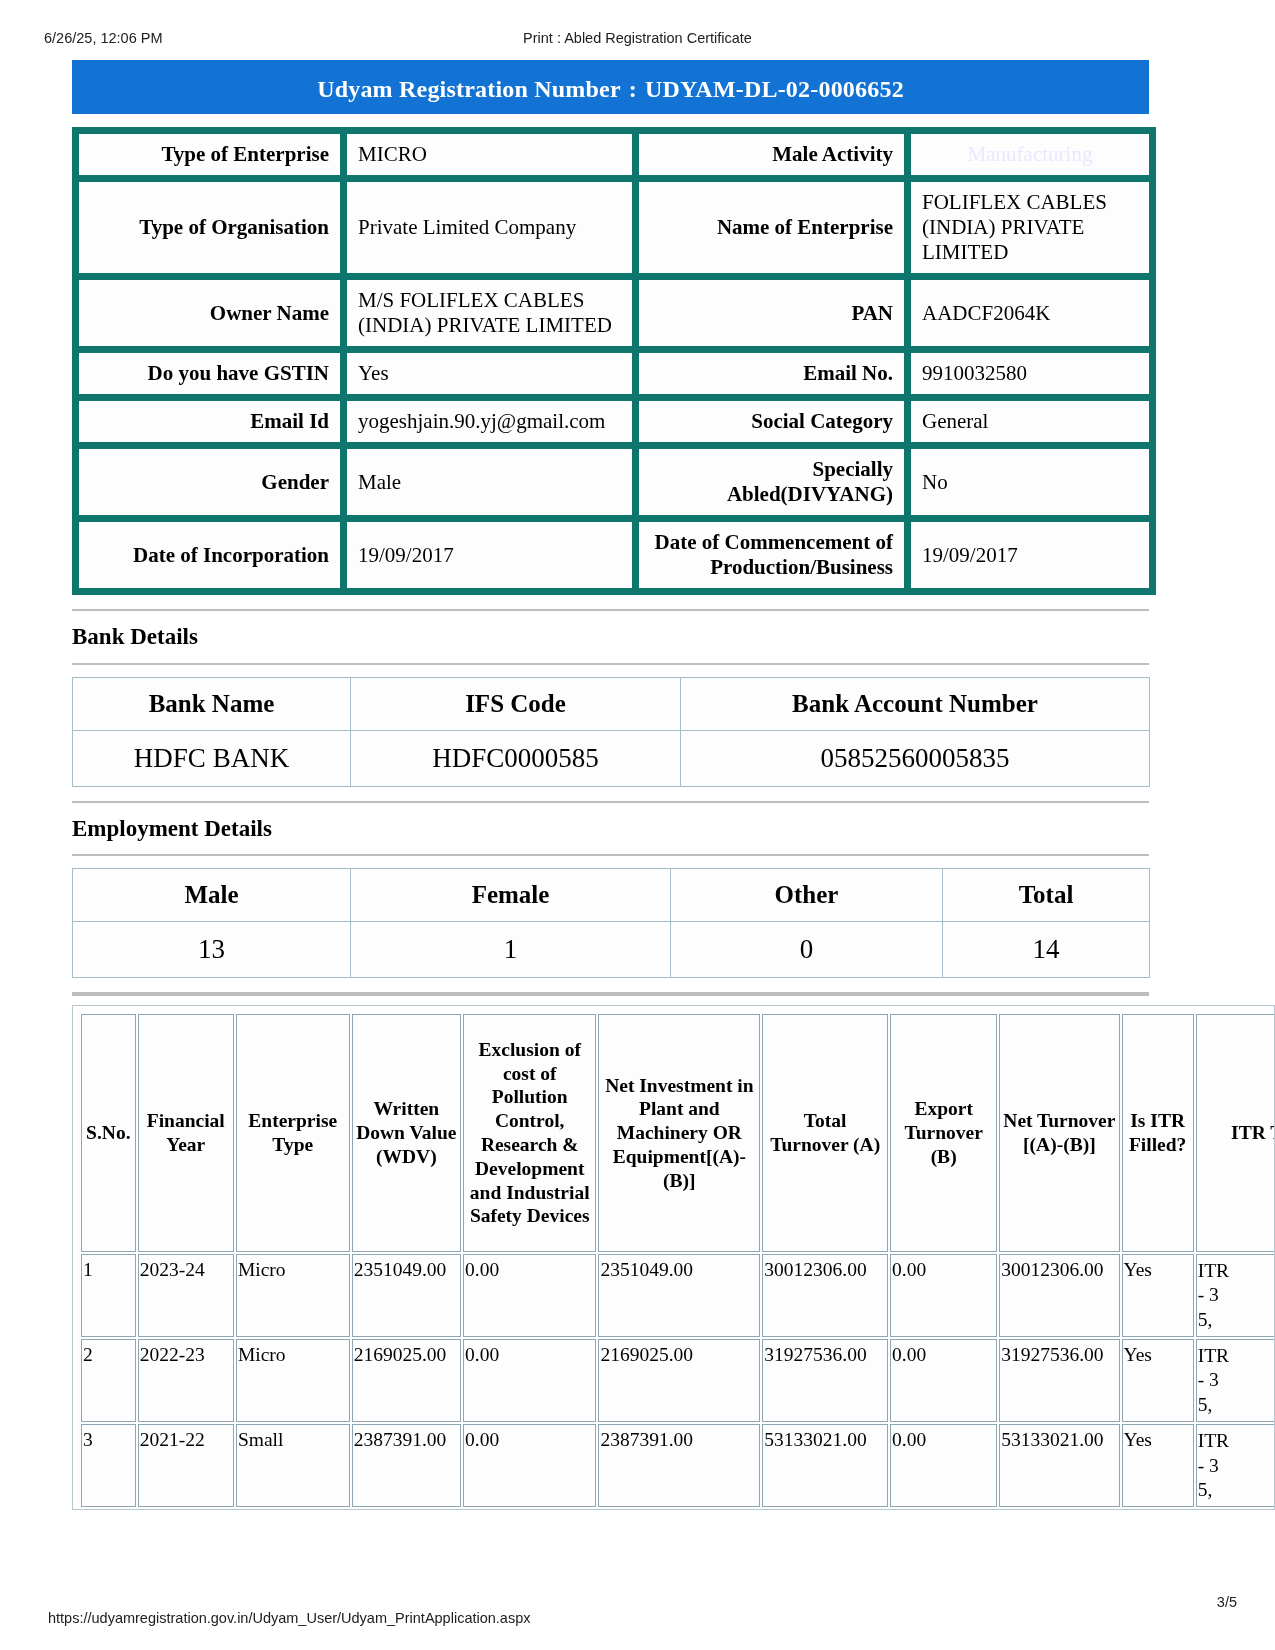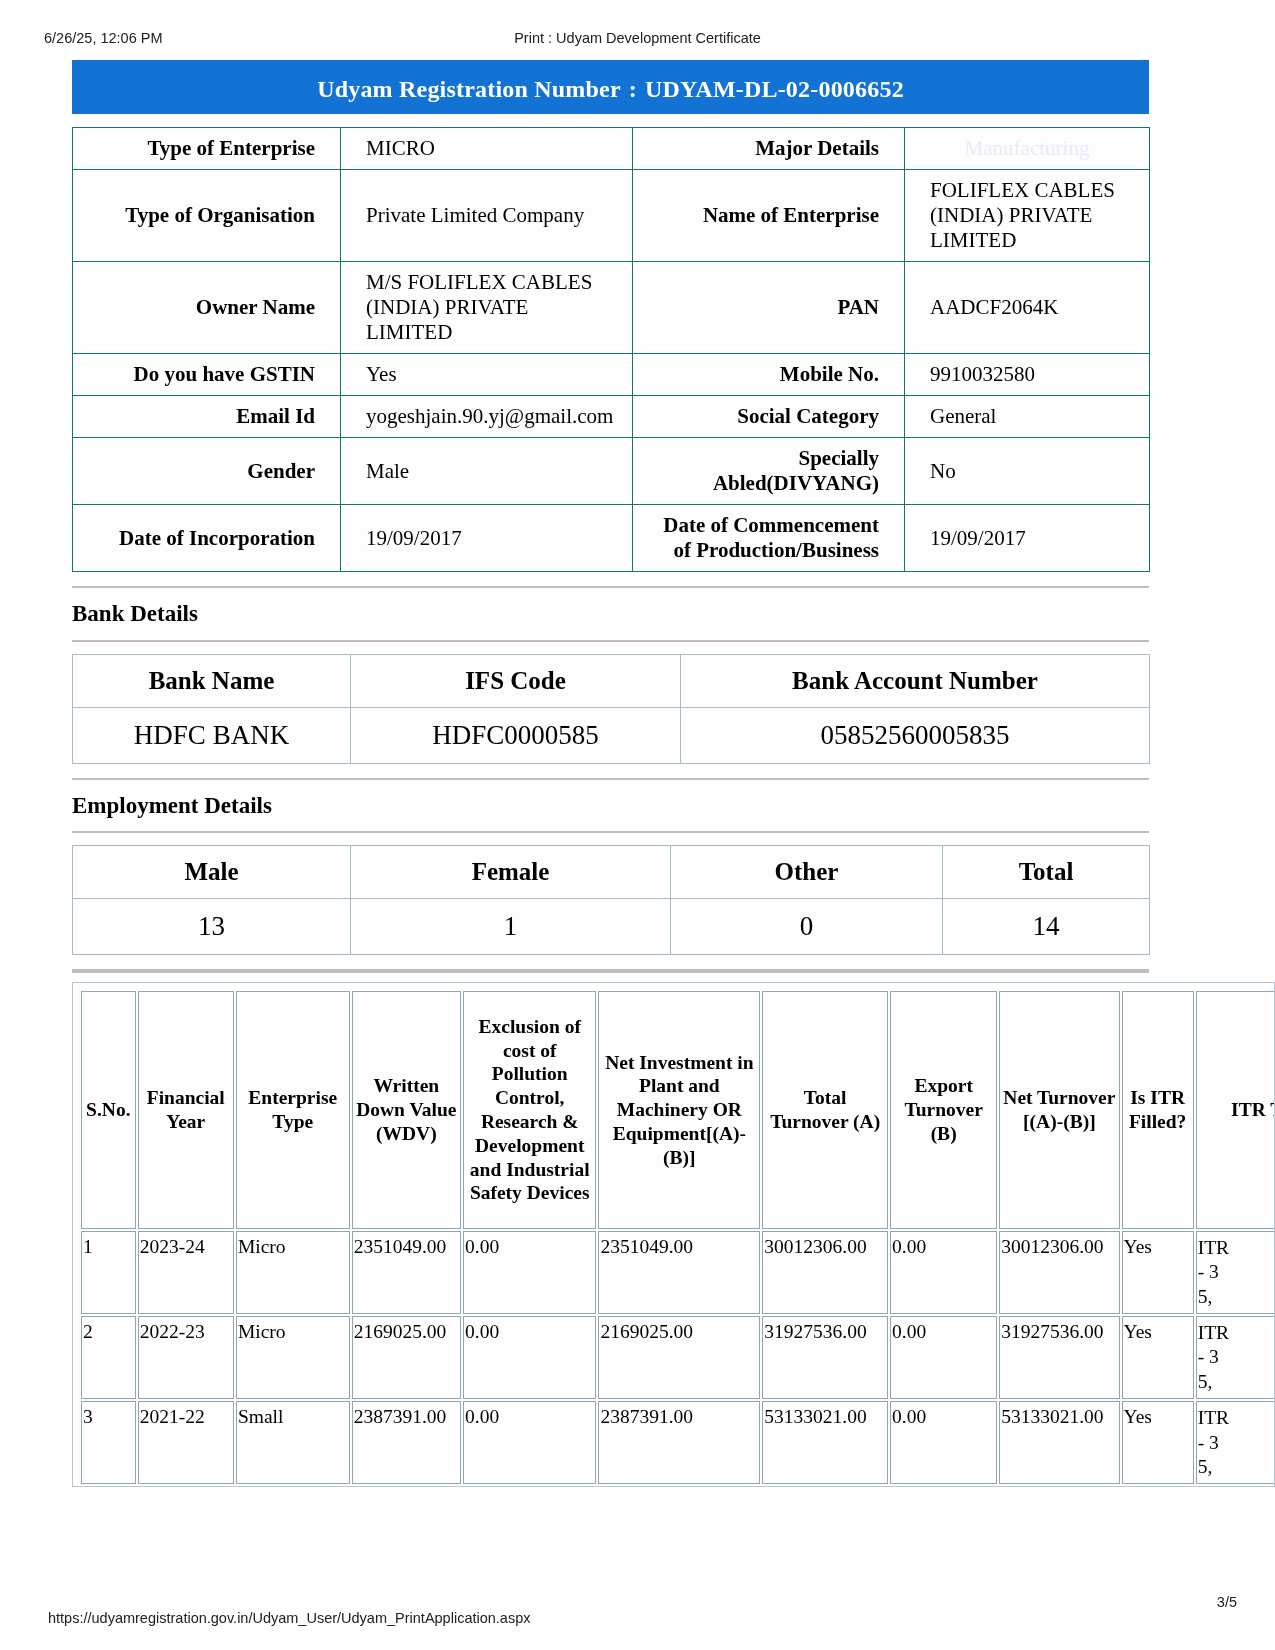--- a/index.html
+++ b/index.html
@@ -63,23 +63,23 @@
   .urn-bar .urn-sep { padding: 0 8px; }
 
   
   table.detail {
     border-collapse: collapse;
     width: 1077px;
     margin-top: 13px;
     table-layout: fixed;
   }
   table.detail td {
-    border: 1px solid #0f766e;
+    border: 7px solid #0f766e;
     font-size: 21px;
-    padding: 8px 25px;
+    padding: 8px 11px;
     vertical-align: middle;
     background: #fdfdfd;
   }
   td.lbl {
     text-align: right;
     font-weight: bold;
     font-size: 21.5px;
   }
   td.val {
     text-align: left;
@@ -196,59 +196,59 @@
   .inv-clip {
     width: 1203px;
     overflow: hidden;
   }
 </style>
 </head>
 <body>
 
 <div class="print-head">
   <span class="ph-date">6/26/25, 12:06 PM</span>
-  <span class="ph-title">Print : Udyam Development Certificate</span>
+  <span class="ph-title">Print : Abled Registration Certificate</span>
 </div>
 
 <div class="sheet">
 
   <div class="urn-bar">
     <span>Udyam Registration Number</span><span class="urn-sep">:</span><span>UDYAM-DL-02-0006652</span>
   </div>
 
   <table class="detail">
     <colgroup>
       <col class="col-l1">
         <col class="col-v1">
         <col class="col-l2">
         <col class="col-v2">
     </colgroup>
     <tbody>
       <tr>
         <td class="lbl">Type of Enterprise</td>
         <td class="val">MICRO</td>
-        <td class="lbl">Major Details</td>
+        <td class="lbl">Male Activity</td>
         <td class="highlight">Manufacturing</td>
       </tr>
       <tr>
         <td class="lbl">Type of Organisation</td>
         <td class="val">Private Limited Company</td>
         <td class="lbl">Name of Enterprise</td>
         <td class="val">FOLIFLEX CABLES (INDIA) PRIVATE LIMITED</td>
       </tr>
       <tr>
         <td class="lbl">Owner Name</td>
         <td class="val">M/S FOLIFLEX CABLES (INDIA) PRIVATE LIMITED</td>
         <td class="lbl">PAN</td>
         <td class="val">AADCF2064K</td>
       </tr>
       <tr>
         <td class="lbl">Do you have GSTIN</td>
         <td class="val">Yes</td>
-        <td class="lbl">Mobile No.</td>
+        <td class="lbl">Email No.</td>
         <td class="val">9910032580</td>
       </tr>
       <tr>
         <td class="lbl">Email Id</td>
         <td class="val">yogeshjain.90.yj@gmail.com</td>
         <td class="lbl">Social Category</td>
         <td class="val">General</td>
       </tr>
       <tr>
         <td class="lbl">Gender</td>

